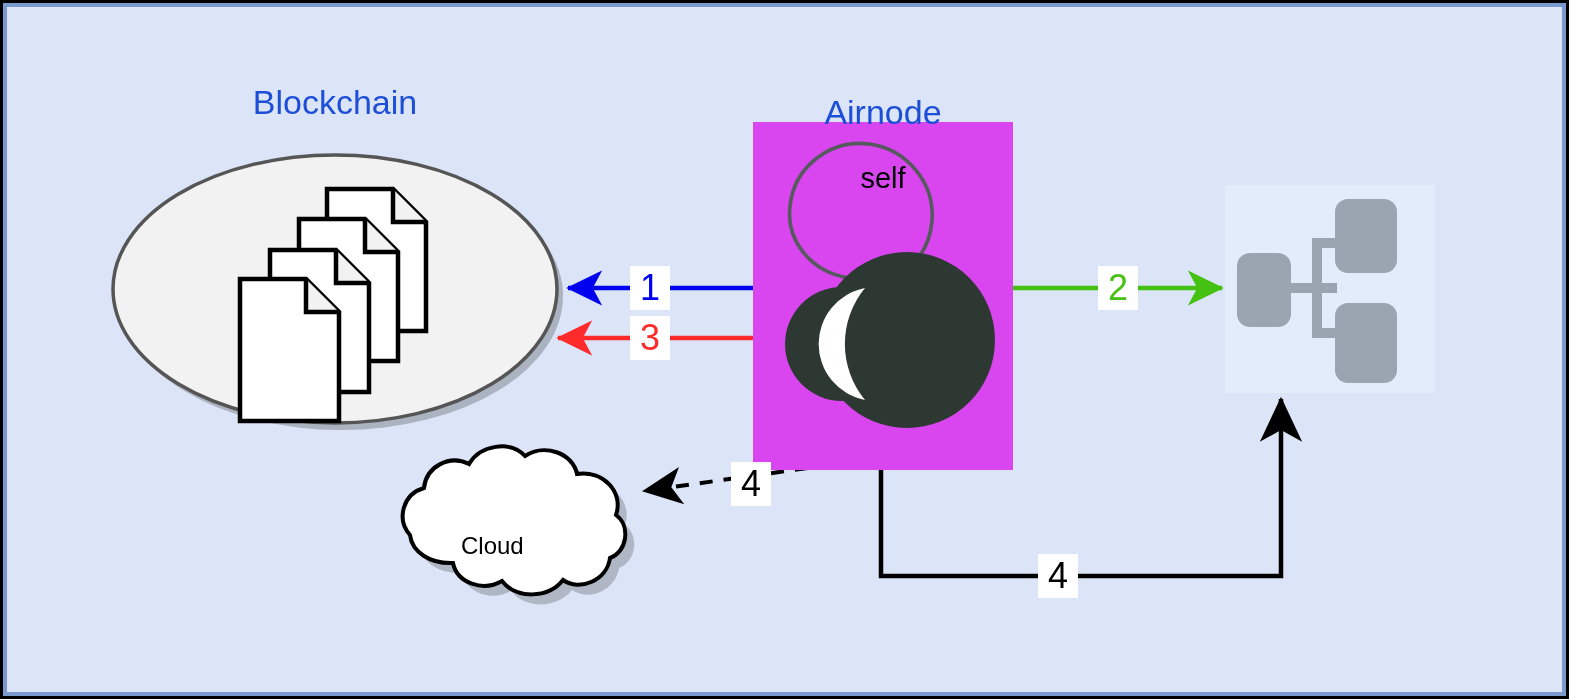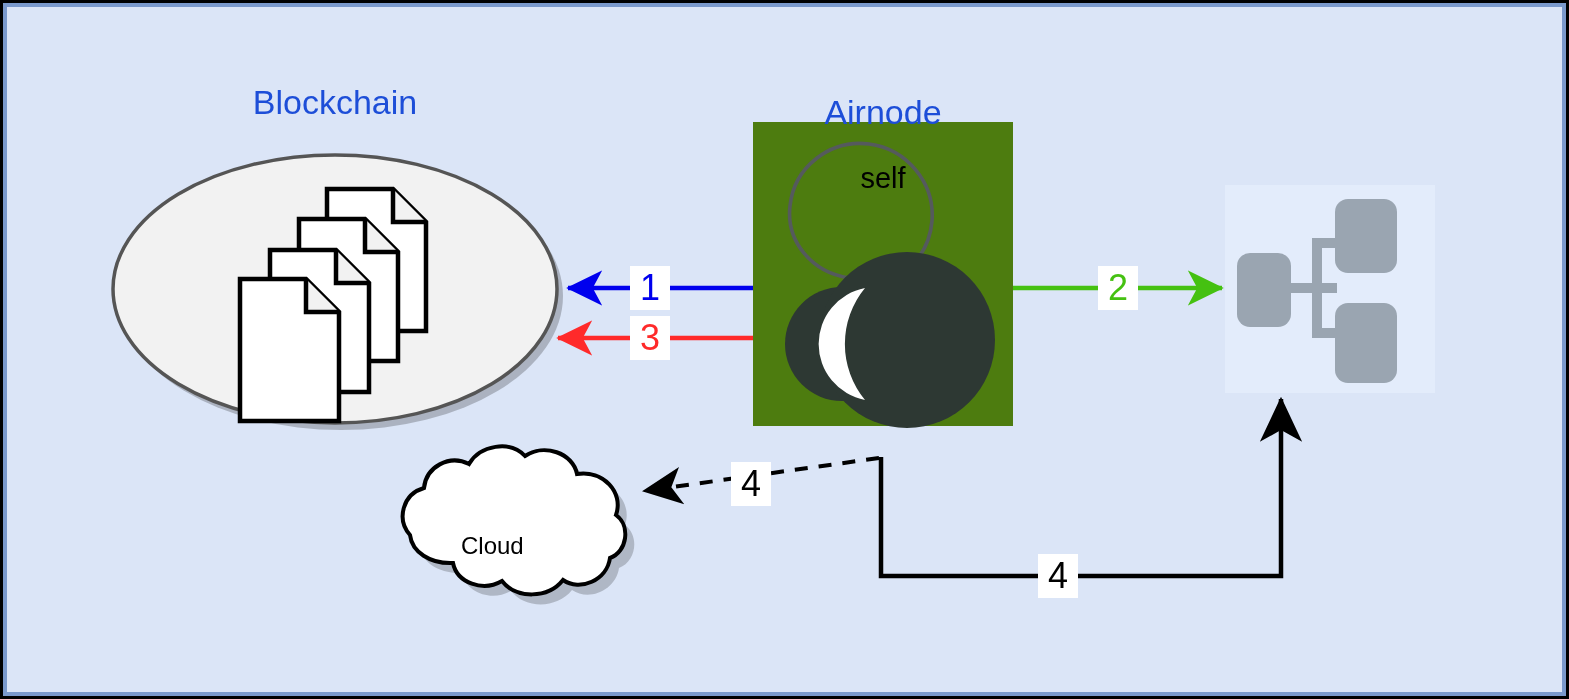--- a/index.html
+++ b/index.html
@@ -59,22 +59,22 @@
   .cloud-label {
     position: absolute;
     font-size: 24px;
     color: #000000;
     white-space: nowrap;
   }
   #airnode-box {
     position: absolute;
     left: 746px; top: 115px;
     width: 260px;
-    height: 304px;
-    background: #4d7c0f;
+    height: 348px;
+    background: #d946ef;
   }
   .self-op-text {
     position: absolute;
     width: 100%;
     text-align: center;
     font-size: 29px;
     line-height: 37px;
     color: #000000;
     top: 38px;
     left: 0;

